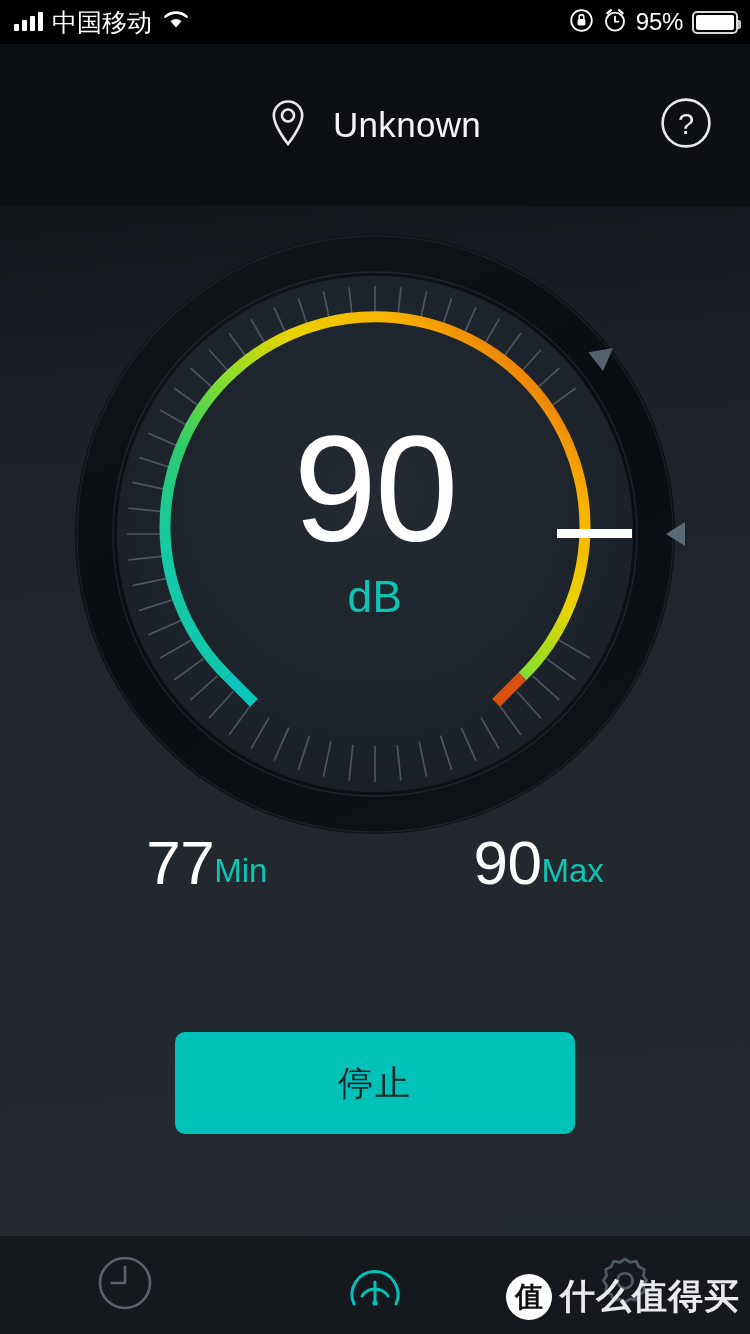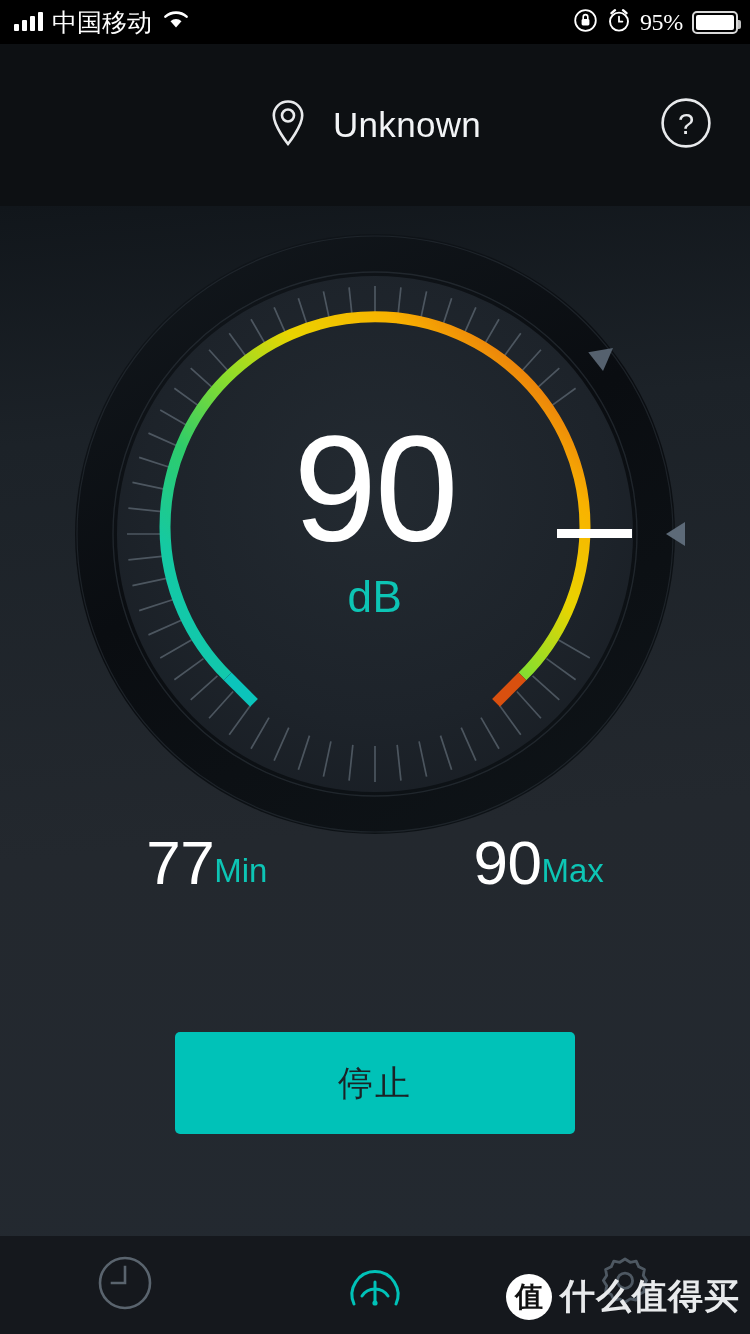--- a/index.html
+++ b/index.html
@@ -13,21 +13,21 @@
   #app { position:relative; width:750px; height:1334px; background:#212730; overflow:hidden;padding-left:37px; }
 
   
   .statusbar {
     position:absolute; top:0; left:0; width:750px; height:44px;
     background:#000; color:#fff; display:flex; align-items:center;
   }
   .sb-left { position:absolute; left:14px; display:flex; align-items:center; gap:9px; }
   .sb-center { position:absolute; left:0; width:750px; text-align:center;
                font-size:25px; font-weight:600; letter-spacing:-.2px; }
-  .sb-right { position:absolute; right:12px; display:flex; align-items:center; gap:9px;font-family:Liberation Serif, serif; }
+  .sb-right { position:absolute; right:12px; display:flex; align-items:center; gap:9px; }
   .carrier { font-size:25px; font-weight:400; letter-spacing:0px; }
   .bars { display:flex; align-items:flex-end; gap:3px; height:18px; }
   .bars i { display:block; width:5px; background:#fff; border-radius:1px; }
   .bars i:nth-child(1){height:7px;} .bars i:nth-child(2){height:11px;}
   .bars i:nth-child(3){height:15px;} .bars i:nth-child(4){height:19px;}
   .battpct { font-size:24px; font-weight:500; letter-spacing:-.3px; }
   .batt { position:relative; width:46px; height:23px; border:2px solid rgba(255,255,255,.85);
           border-radius:5px; padding:2px; }
   .batt span { display:block; height:100%; background:#fff; border-radius:2px; }
   .batt:after { content:""; position:absolute; right:-5px; top:7px; width:3px; height:9px;
@@ -64,21 +64,21 @@
   
   .minmax { position:absolute; top:626px; left:0; width:750px;
             display:flex; justify-content:center; gap:206px; }
   .mm { display:flex; flex-direction:row; align-items:center; }
   .mm .num { color:#fff; font-size:62px; font-weight:300; line-height:1; letter-spacing:-.5px; }
   .mm .lab { color:#0dc5b5; font-size:33px; font-weight:400; margin-top:16px; }
 
   
   .action {
     position:absolute; top:826px; left:50%; transform:translateX(-50%);
-    width:400px; height:102px; background:#00c2b8; border:none; border-radius:5px;
+    width:400px; height:102px; background:#00c2b8; border:none; border-radius:10px;
     color:#1b2226; font-size:35px; font-weight:400; letter-spacing:2px;
     display:flex; align-items:center; justify-content:center; cursor:pointer;
     font-family:"Liberation Sans","DejaVu Sans",sans-serif;
   }
 
   
   .tabbar { position:absolute; bottom:0; left:0; width:750px; height:98px;
             background:#15181d; display:flex; align-items:center; }
   .tab { flex:1; display:flex; align-items:center; justify-content:center; height:100%; }
 

